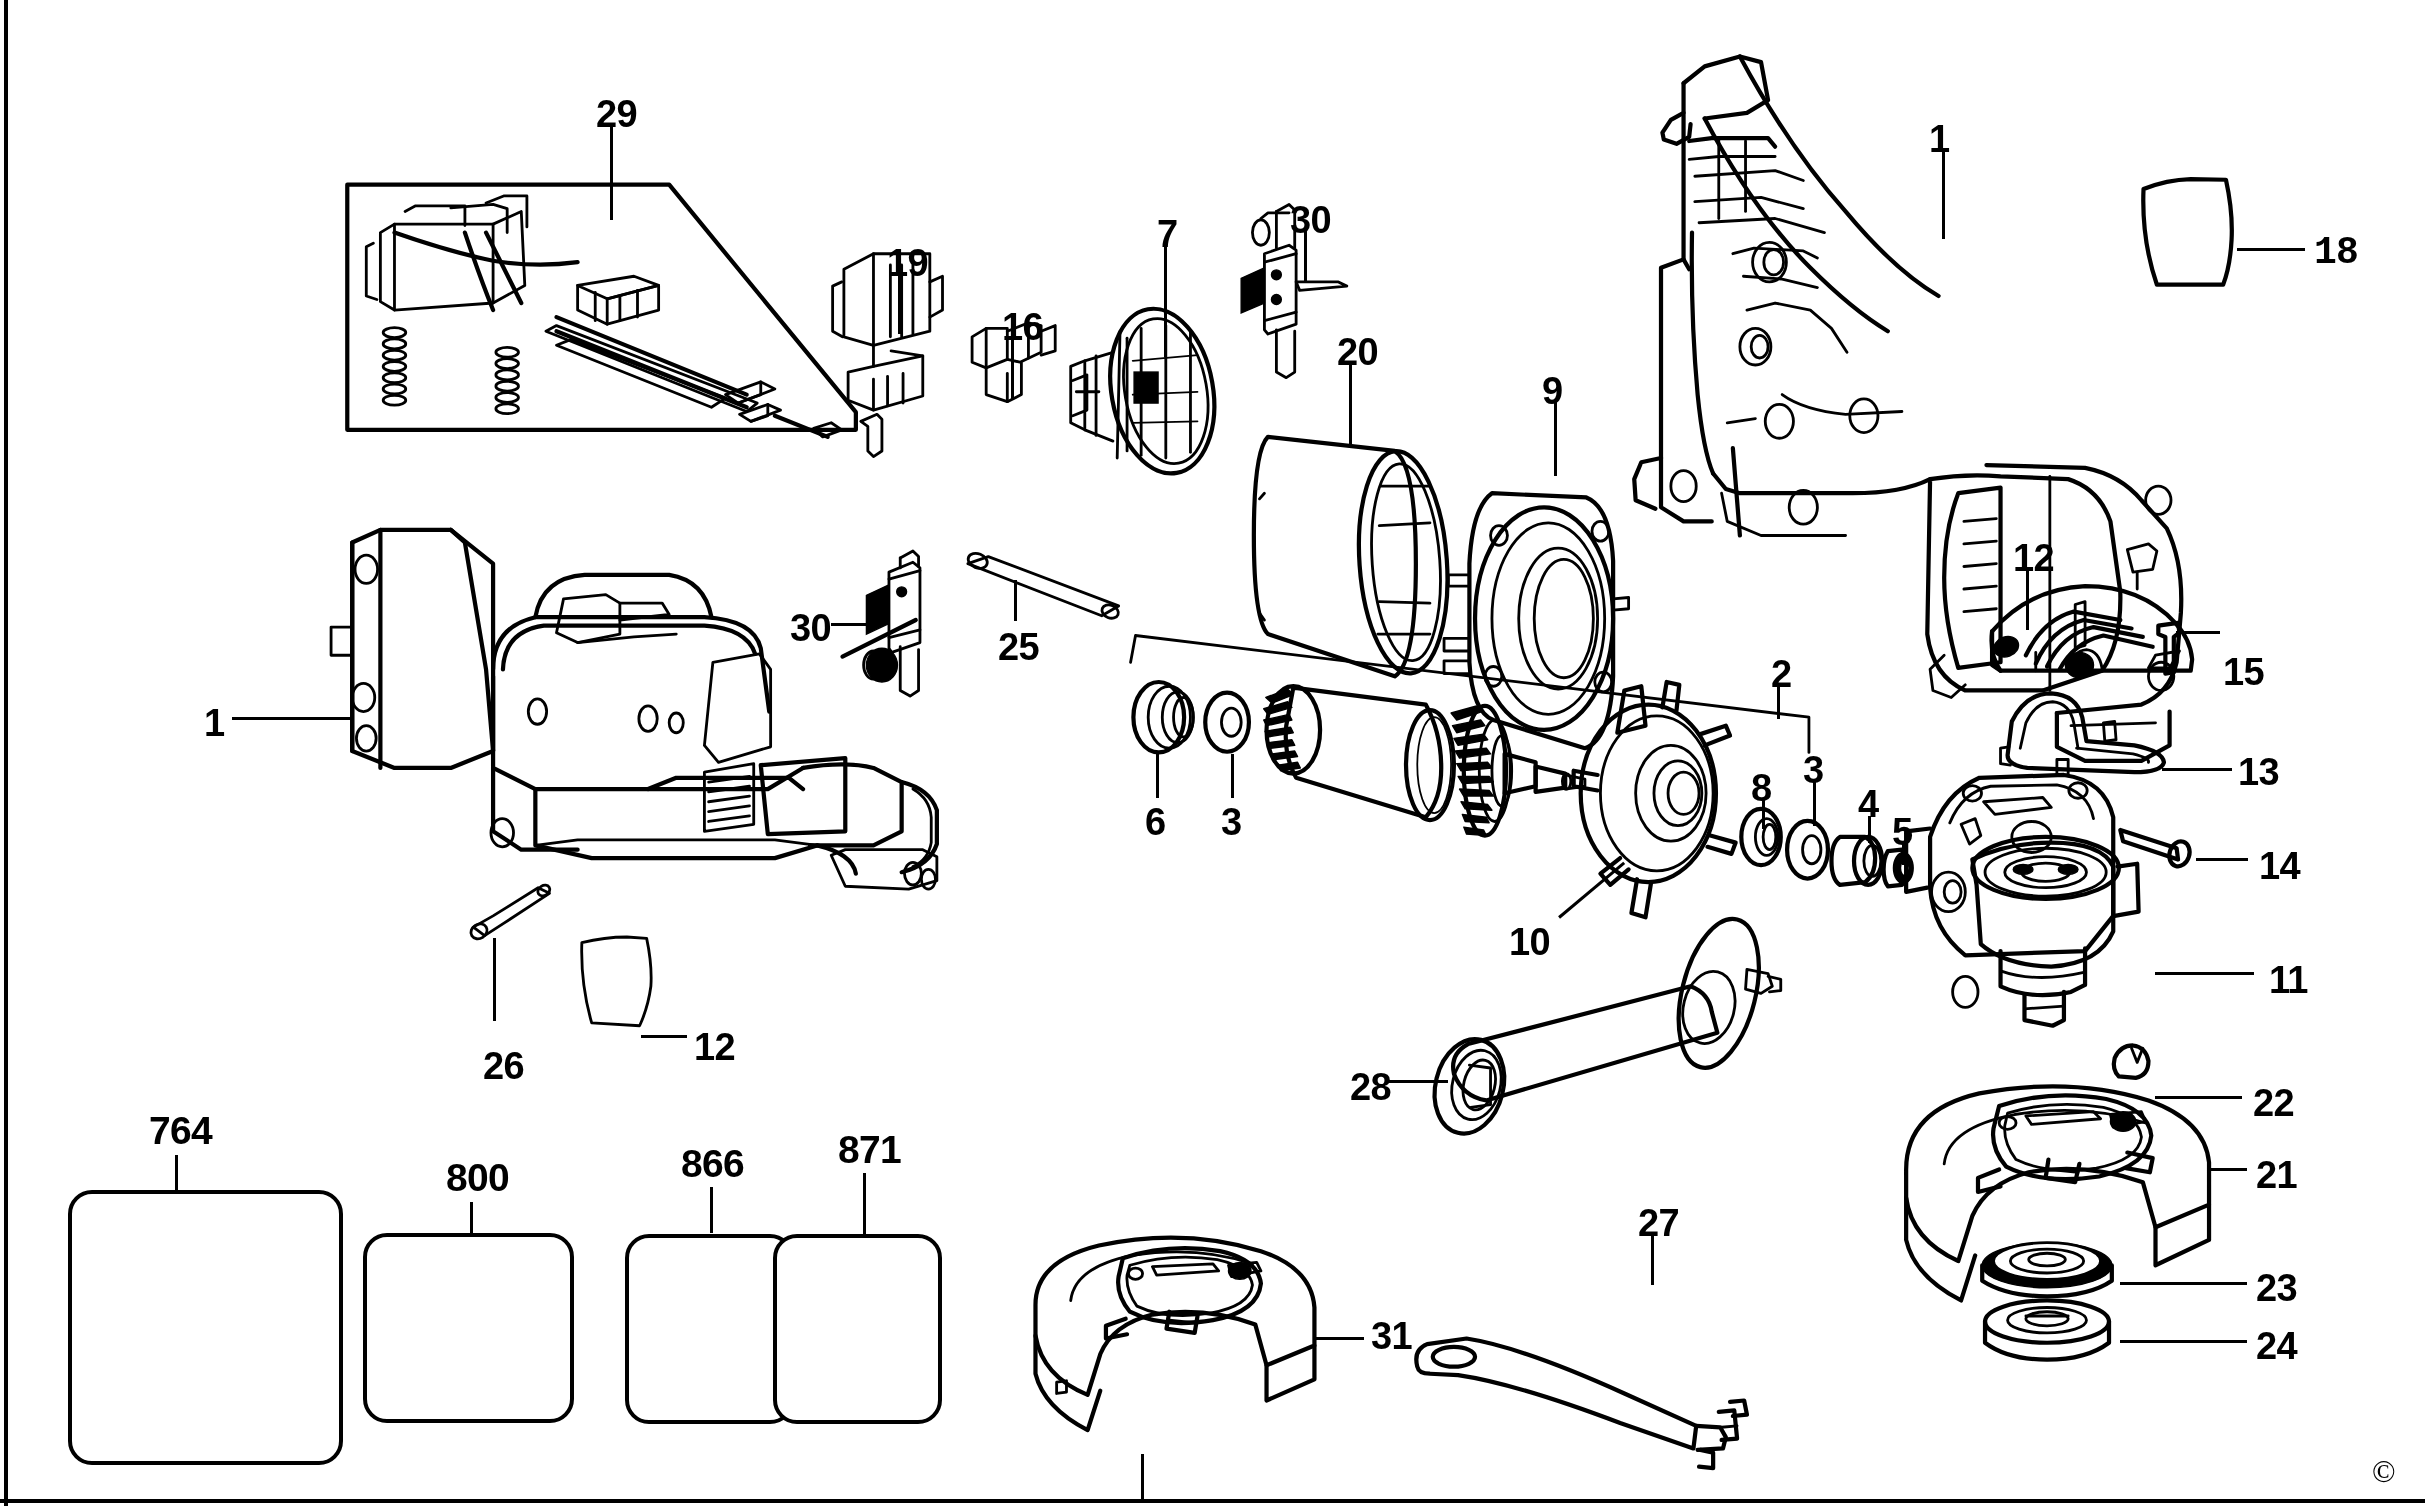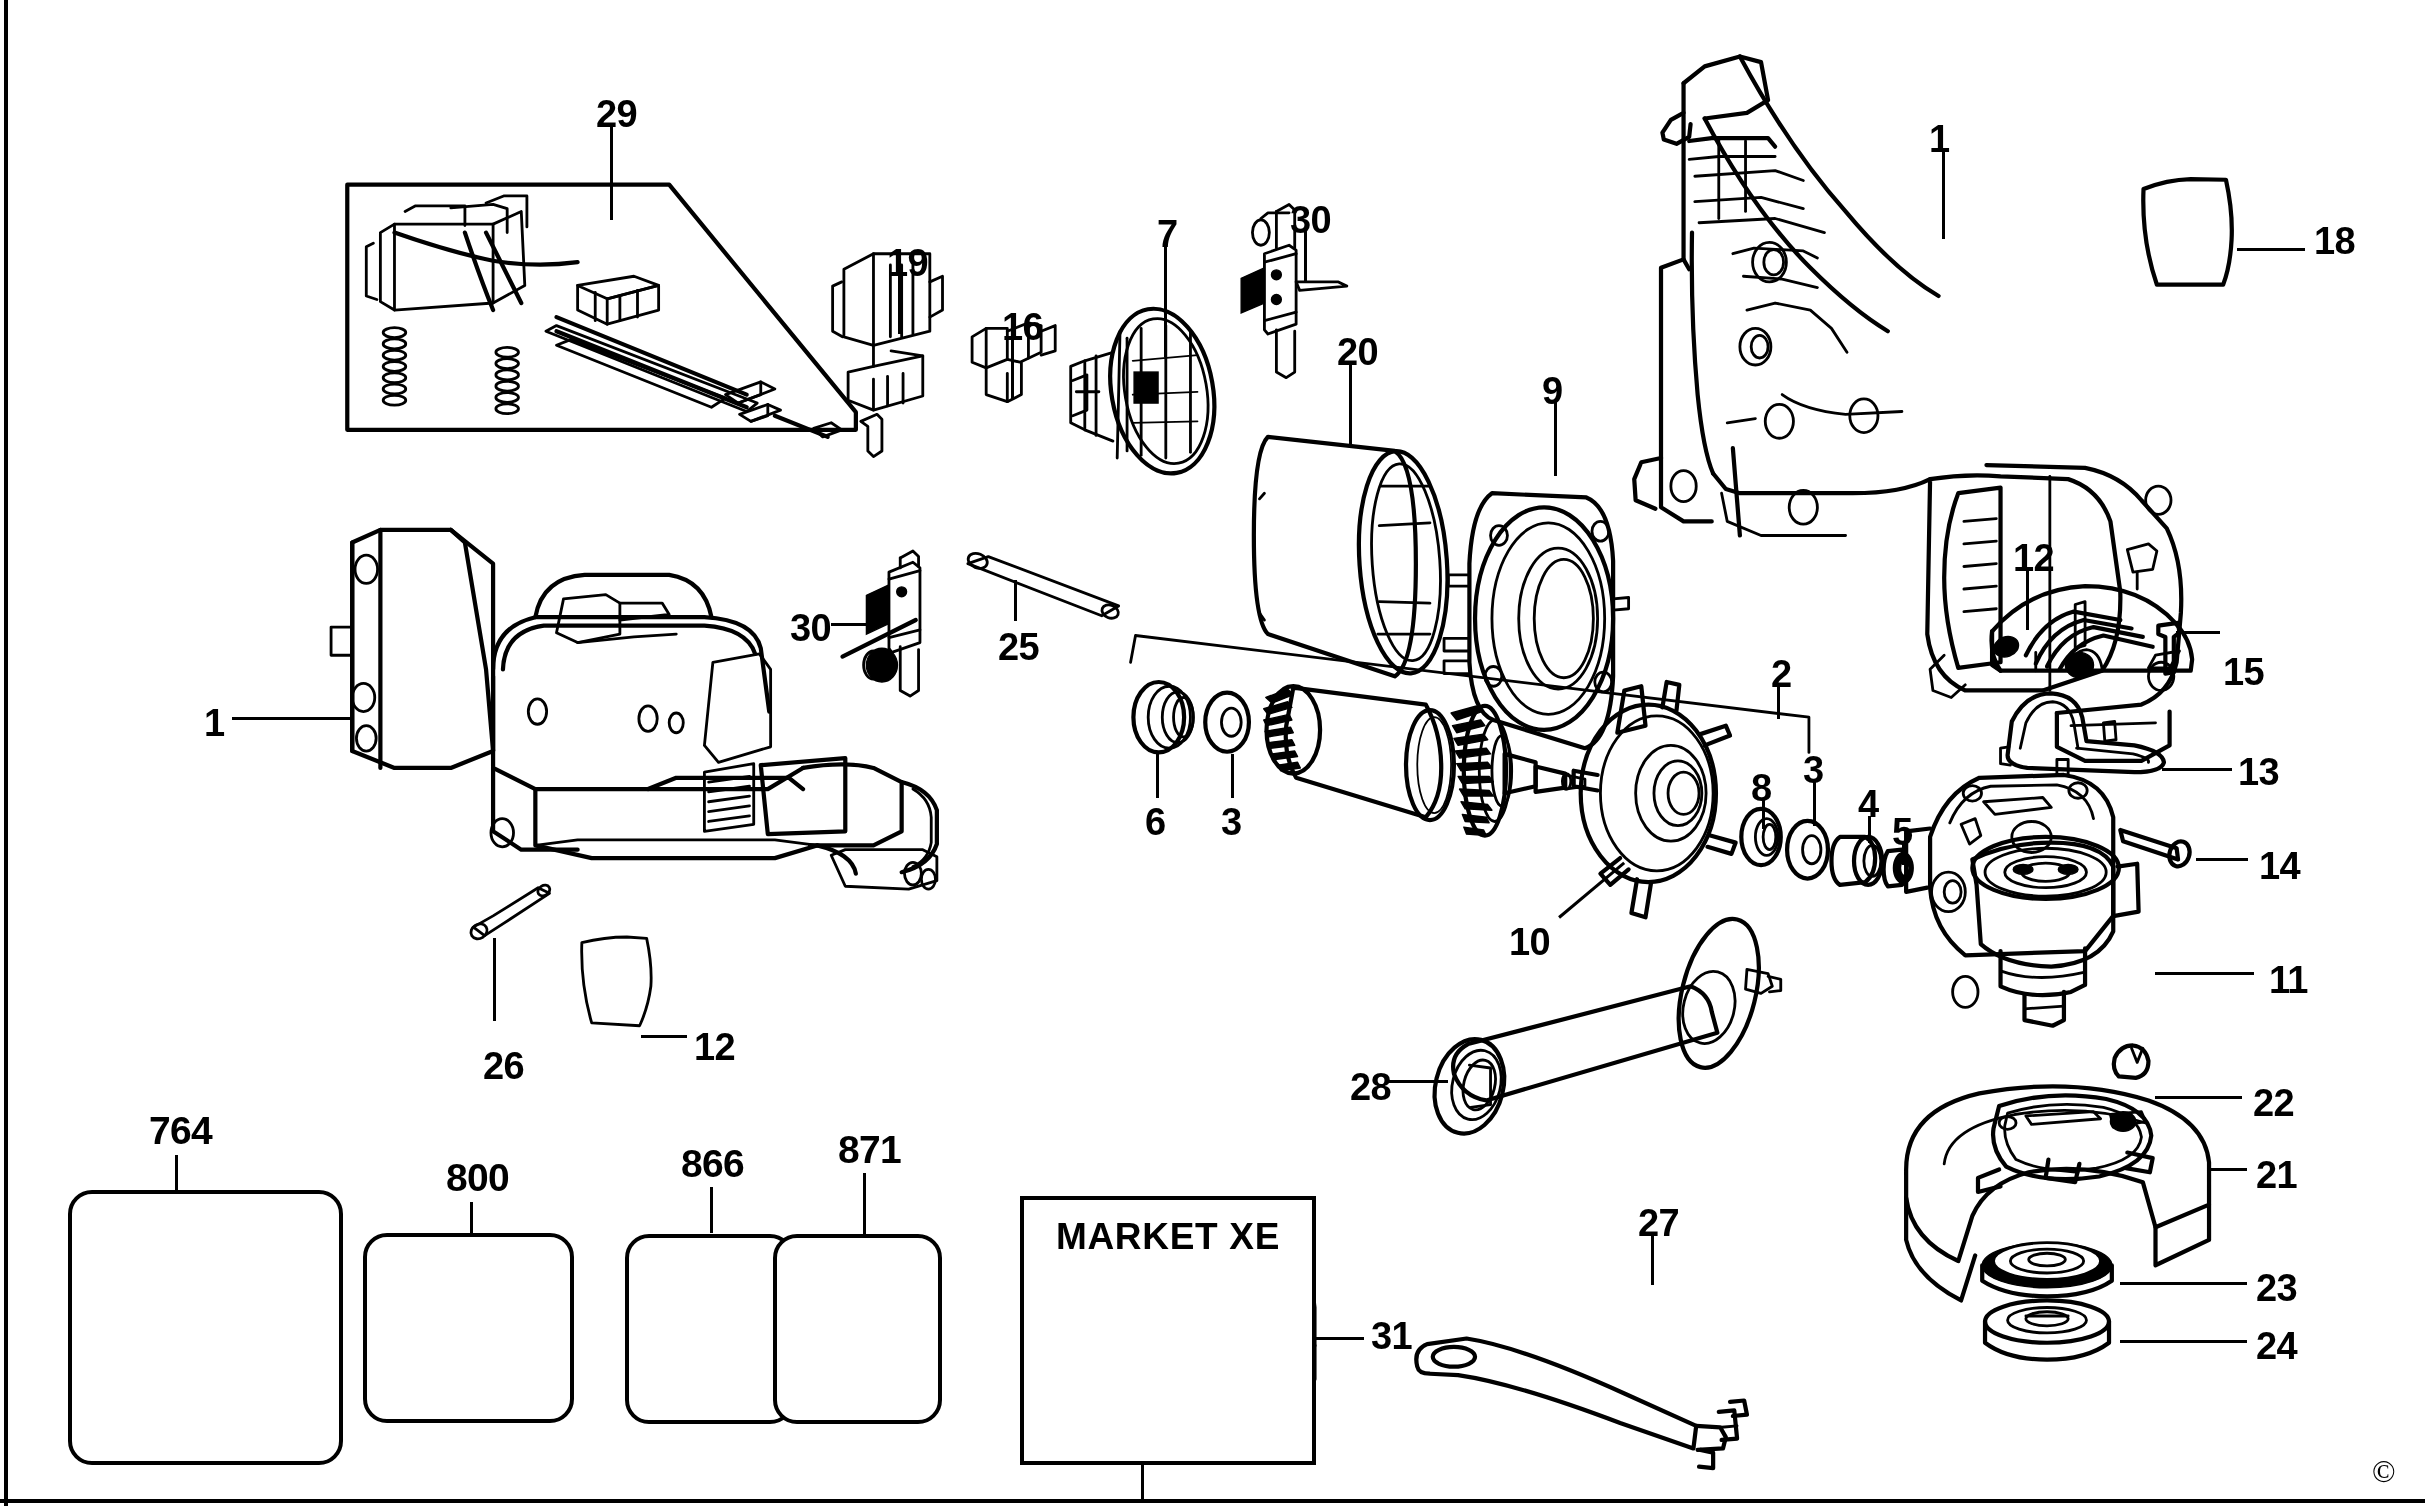--- a/index.html
+++ b/index.html
@@ -634,23 +634,20 @@
       <path class="ln" d="M1500,1962 L1514,1960 L1514,1976 L1500,1978 Z"></path>
     </g>
 
   </svg>
 
   <div class="acc-box" style="left:68px;  top:1190px; width:275px; height:275px;"></div>
   <div class="acc-box" style="left:363px; top:1233px; width:211px; height:190px;"></div>
   <div class="acc-box" style="left:625px; top:1234px; width:169px; height:190px;"></div>
   <div class="acc-box" style="left:773px;top:1234px; width:169px; height:190px;"></div>
 
-  <div class="market-box" style="left:1020px; top:1196px; width:296px; height:269px;">
-    <div class="market-title">MARKET XE</div>
-  </div>
 
   <div class="leader v" style="left:610px; top:124px;  height:96px;"></div>
 
   <div class="leader v" style="left:1942px;top:149px;  height:90px;"></div>
 
   <div class="leader h" style="left:2237px;top:248px;  width:68px;"></div>
 
   <div class="leader v" style="left:1304px;top:230px;  height:51px;"></div>
 
   <div class="leader v" style="left:898px;top:273px;  height:61px;"></div>
@@ -716,21 +713,21 @@
   <div class="leader v" style="left:470px; top:1202px; height:32px;"></div>
 
   <div class="leader v" style="left:710px;top:1187px; height:46px;"></div>
 
   <div class="leader v" style="left:863px;top:1173px; height:61px;"></div>
 
   <div class="leader h" style="left:1316px;top:1337px; width:48px;"></div>
 
   <div class="lbl" style="left:596px;  top:95px;">29</div>
   <div class="lbl" style="left:1929px; top:120px;">1</div>
-  <div class="lbl" style="left:2314px; top:222px;">18</div>
+  <div class="lbl" style="left:2314px; top:234px;font-family:Liberation Mono, monospace;">18</div>
   <div class="lbl" style="left:1290px; top:201px;">30</div>
   <div class="lbl" style="left:887px; top:244px;">19</div>
   <div class="lbl" style="left:1002px; top:308px;text-align:right;">16</div>
   <div class="lbl" style="left:1157px; top:215px;">7</div>
   <div class="lbl" style="left:1337px; top:333px;">20</div>
   <div class="lbl" style="left:1542px; top:372px;">9</div>
   <div class="lbl" style="left:2013px; top:539px;">12</div>
   <div class="lbl" style="left:2223px; top:617px;margin-top:36px;">15</div>
   <div class="lbl" style="left:2238px; top:753px;">13</div>
   <div class="lbl" style="left:204px;  top:704px;">1</div>

